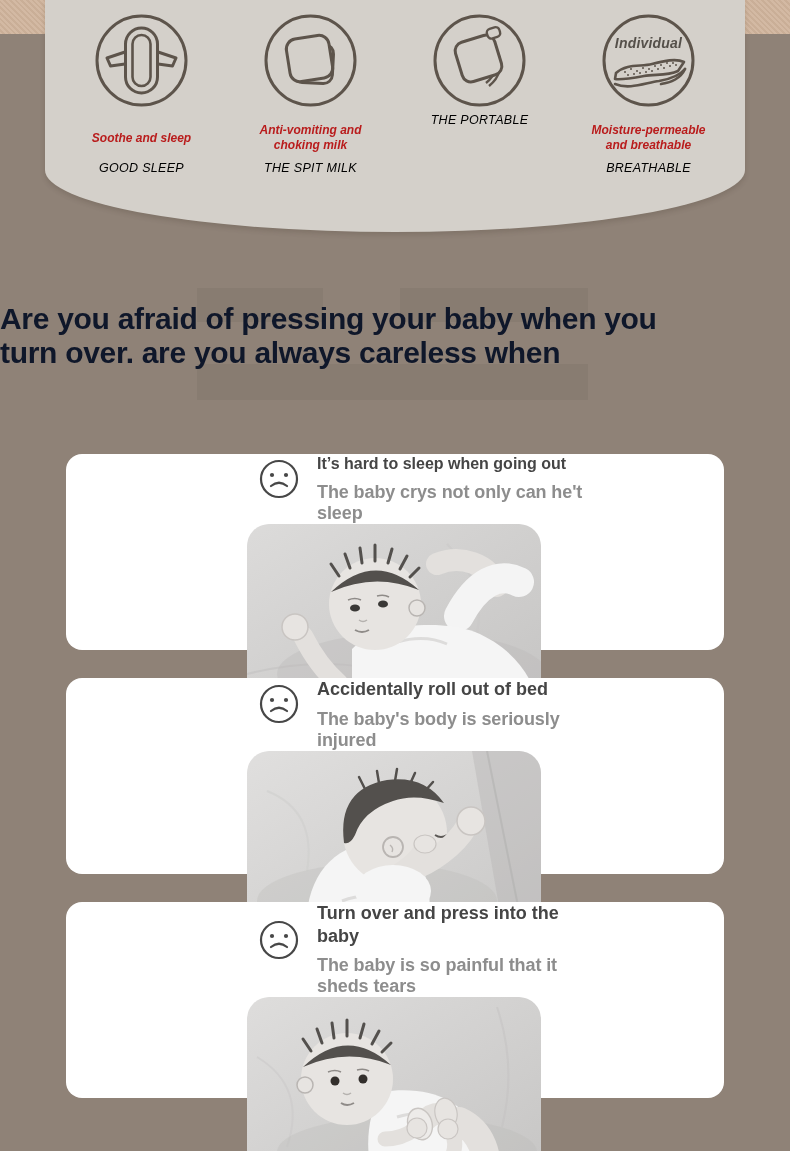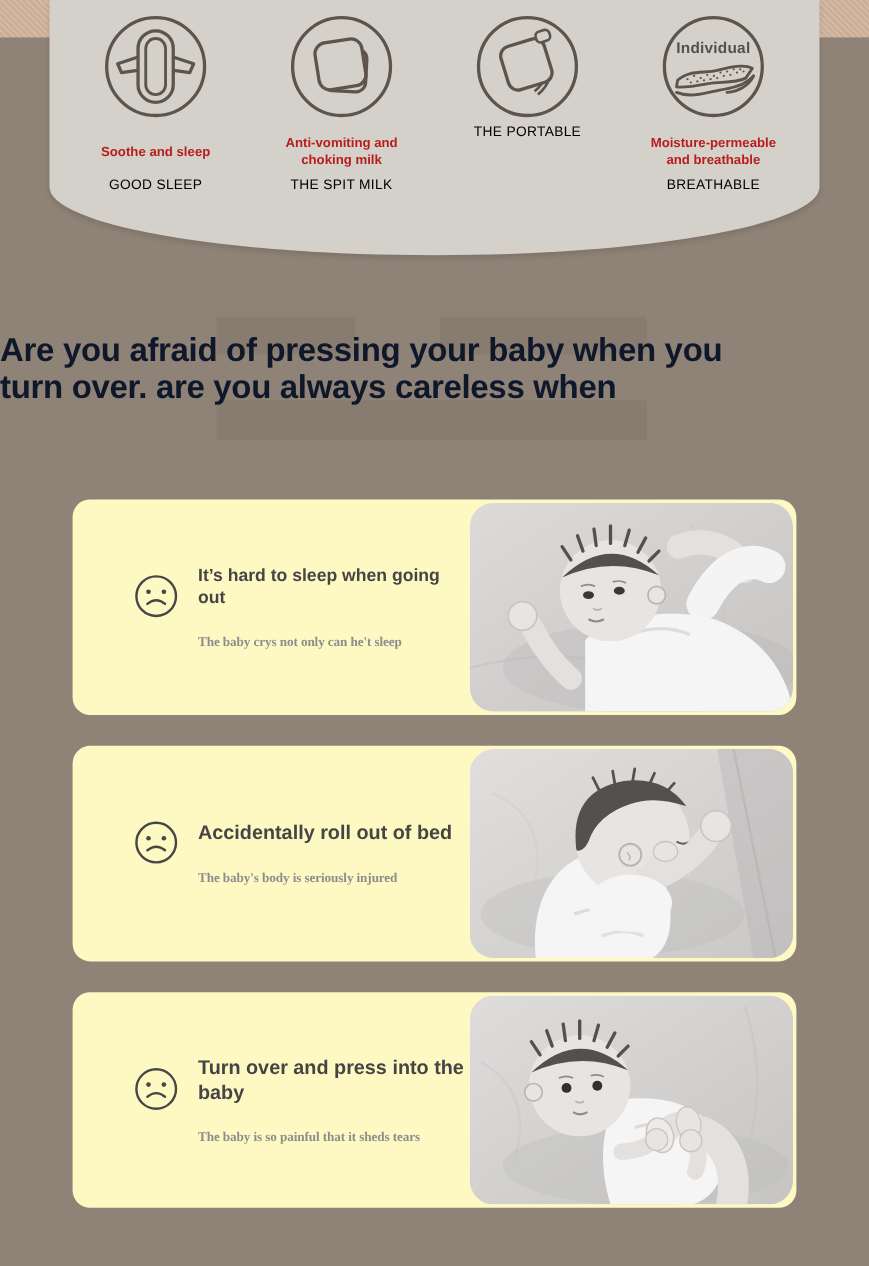--- a/index.html
+++ b/index.html
@@ -15,21 +15,21 @@
     background-image:repeating-linear-gradient(45deg,rgba(255,255,255,.07) 0 2px,rgba(0,0,0,.03) 2px 4px);
   }
   
   .panel{
     position:absolute;top:0;left:45px;width:700px;height:232px;
     background:#d4d0ca;
     border-radius:0 0 350px 350px / 0 0 62px 62px;
     box-shadow:0 3px 5px rgba(60,50,40,.18);
   }
   .features{display:flex;padding:13px 12px 0 12px;}
-  .feature{width:25%;text-align:center;position:relative;}
+  .feature{width:25%;text-align:center;position:relative;font-style:italic;}
   .icon-wrap{width:95px;height:95px;margin:0 auto;position:relative;}
   .icon-wrap svg{display:block;}
   .icon-label{
     position:absolute;top:22px;left:0;width:100%;text-align:center;
     font-size:14px;font-weight:bold;color:#55504a;letter-spacing:.2px;
   }
   .f-title{
     margin:12px auto 0;width:136px;height:36px;
     display:flex;align-items:center;justify-content:center;
     font-size:12px;font-weight:bold;color:#b91c1c;line-height:15px;
@@ -41,28 +41,28 @@
   .hl-box2{left:400px;top:288px;width:188px;height:34px;}
   .hl-box3{left:197px;top:364px;width:391px;height:36px;}
   .headline{
     position:absolute;top:302px;left:0;width:752px;text-align:left;
     color:#0f172a;font-weight:bold;font-size:30px;line-height:34px;letter-spacing:-.3px;
   }
   .headline span{display:block;white-space:nowrap;}
   
   .cards{position:absolute;top:454px;left:66px;width:658px;display:flex;flex-direction:column;gap:28px;}
   .card{
-    height:196px;background:#fef9c3;border-radius:16px;
-    display:flex;align-items:center;justify-content:space-between;
+    height:196px;background:#ffffff;border-radius:16px;
+    display:flex;align-items:center;justify-content:space-between;flex-direction:column;
   }
   .card-left{display:flex;align-items:center;gap:18px;padding-left:56px;}
   .face{flex-shrink:0;transform:translateY(-8px);}
   .card-title{font-size:16px;font-weight:bold;color:#454545;line-height:1.25;max-width:250px;}
   .card.lg .card-title{font-size:18px;}
-  .card-sub{margin-top:22px;font-size:12px;font-weight:bold;color:#8d8d8d;max-width:270px;letter-spacing:-.1px;font-family:Liberation Serif, serif;}
+  .card-sub{margin-top:8px;font-size:18px;font-weight:bold;color:#8d8d8d;max-width:270px;letter-spacing:-.1px;}
   .photo{
     width:294px;height:190px;margin-right:3px;flex-shrink:0;
     border-radius:22px;overflow:hidden;
   }
   .photo svg{display:block;}
 </style>
 </head>
 <body>
 
 <div class="top-strip"></div>

